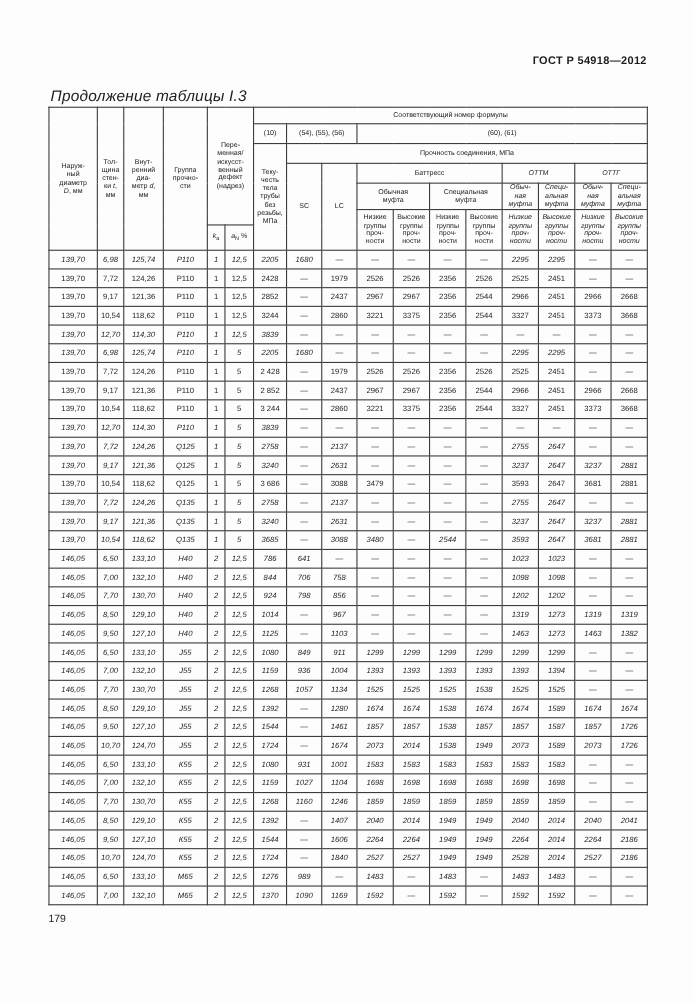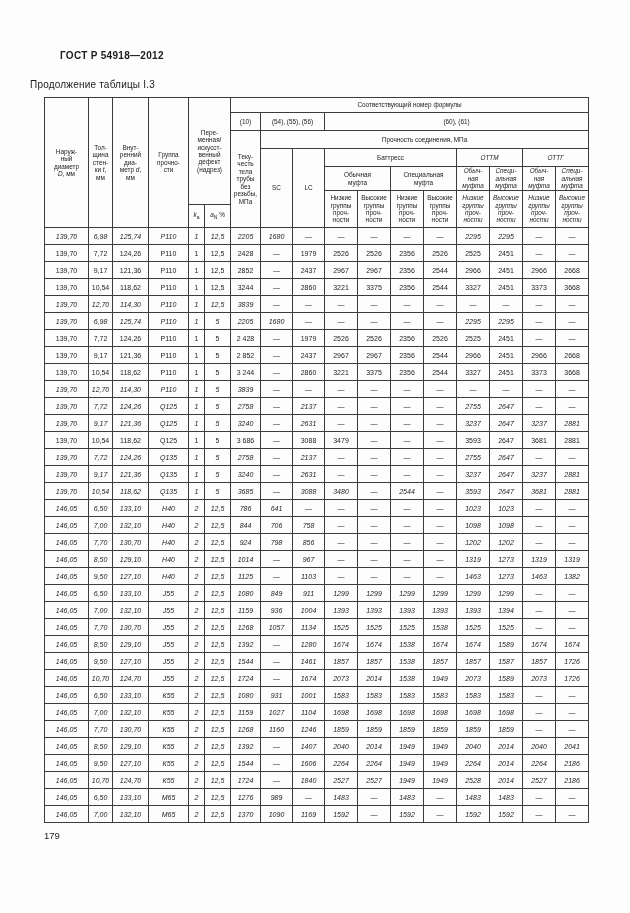--- a/index.html
+++ b/index.html
@@ -5,26 +5,26 @@
   html,body { margin:0; padding:0; }
   body {
     width:630px; height:913px;
     background:#fdfdfd;
     position:relative;
     font-family:"Liberation Sans", sans-serif;
     color:#1c1c1c;
     overflow:hidden;
   }
   .doc-std {
-    position:absolute; top:50px; left:60px; width:544px;
-    font-weight:bold; font-size:10px; letter-spacing:.3px;
+    position:absolute; top:50px; left:44px; width:544px;
+    text-align:right; font-weight:bold; font-size:10px; letter-spacing:.3px;
   }
   .caption {
-    position:absolute; top:79px; left:30px;
-    font-size:10px; letter-spacing:.2px;
+    position:absolute; top:79px; left:46px;
+    font-style:italic; font-size:14px; letter-spacing:.2px;
   }
   table.main {
     position:absolute; top:97px; left:44px; width:545px;
     border-collapse:collapse; table-layout:fixed;
   }
   th, td {
     border:1px solid #3c3c3c;
     padding:0 1px;
     text-align:center; vertical-align:middle;
     font-weight:normal;

